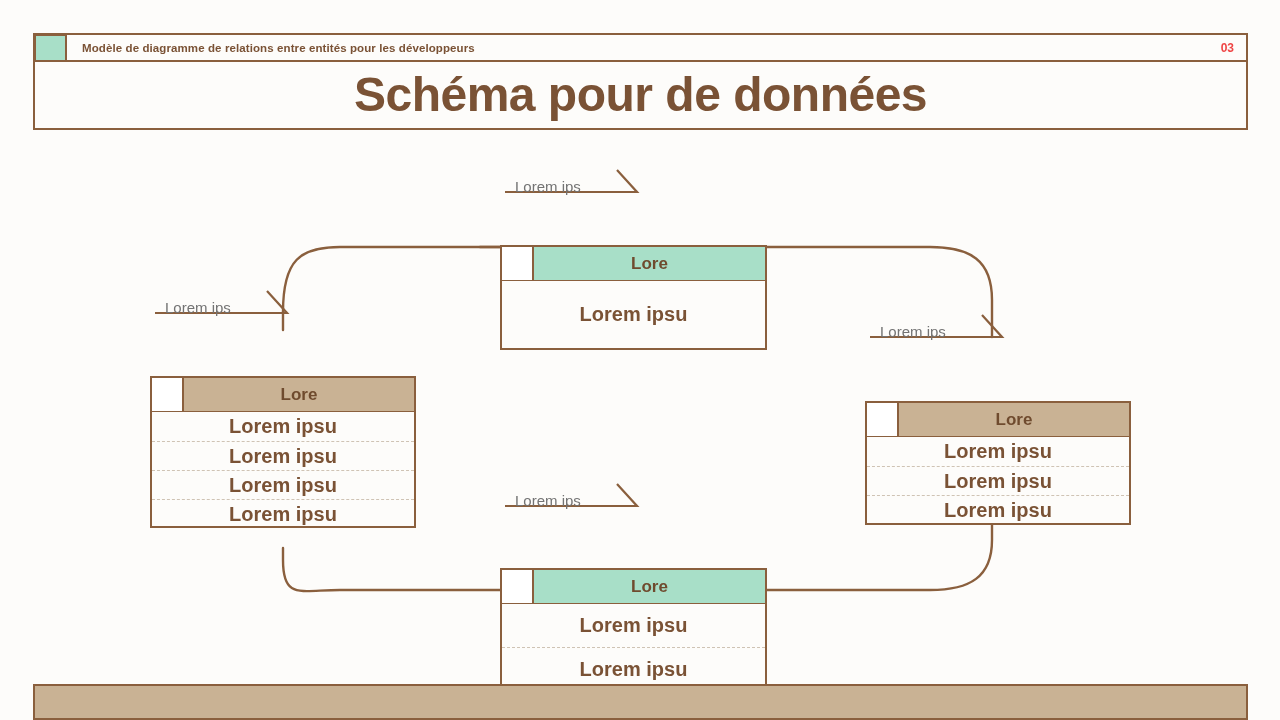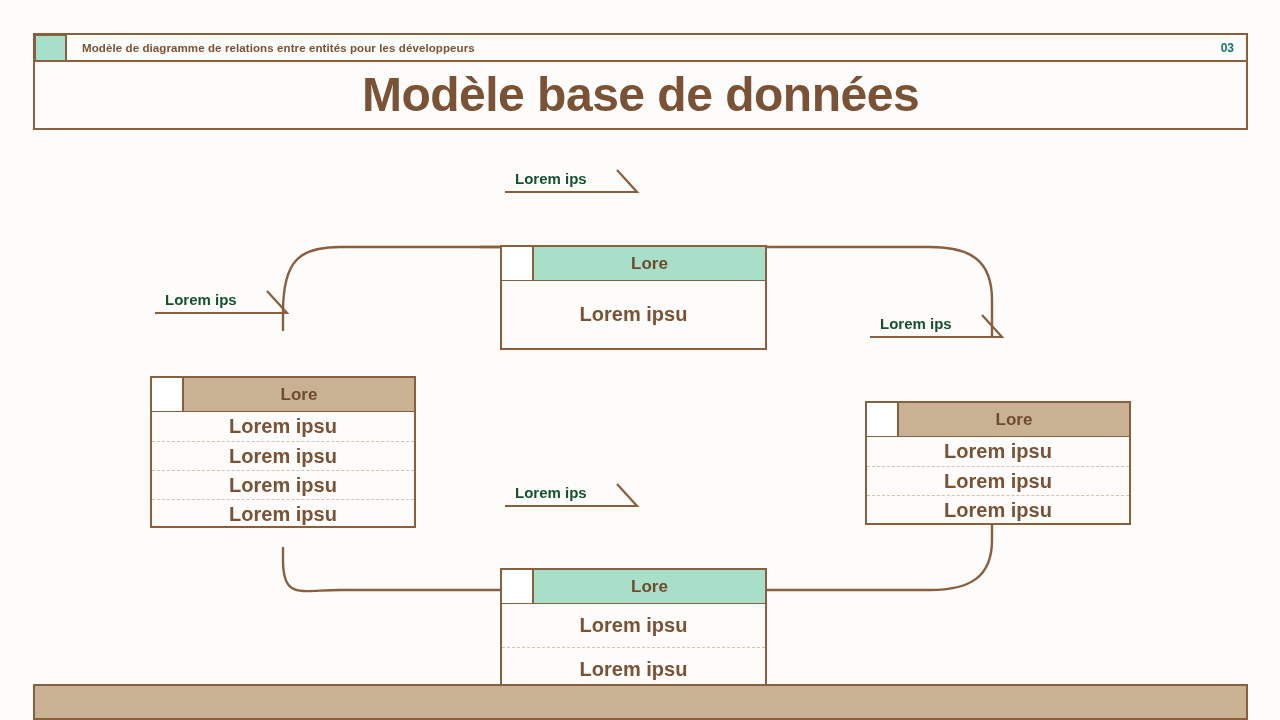--- a/index.html
+++ b/index.html
@@ -29,21 +29,21 @@
     box-sizing:border-box;
   }
   .header-subtitle{
     margin-left:47px;
     font-size:11.5px;font-weight:bold;
     color:#7a5235;letter-spacing:.1px;
     white-space:nowrap;
   }
   .header-page{
     position:absolute;right:12px;top:50%;transform:translateY(-50%);
-    font-size:12px;font-weight:bold;color:#0f766e;
+    font-size:12px;font-weight:bold;color:#ef4444;
   }
   .title-bar{
     position:relative;
     height:70px;margin-top:-2px;
     border:2px solid #8a5f3d;
     background:#fdfcfa;
     box-sizing:border-box;
     display:flex;align-items:center;justify-content:center;
   }
   .title-text{
@@ -51,22 +51,22 @@
     letter-spacing:-0.5px;line-height:1;
   }
 
   
   .canvas{position:absolute;left:0;top:140px;width:1280px;height:540px;}
   svg.links{position:absolute;left:0;top:0;width:1280px;height:540px;overflow:visible;}
 
   
   .tag{position:absolute;}
   .tag-text{
-    position:absolute;left:10px;bottom:8px;
-    font-size:15px;font-weight:bold;color:#14532d;
+    position:absolute;left:10px;bottom:0;
+    font-size:15px;font-weight:normal;color:#737373;
     white-space:nowrap;
   }
   .tag svg{position:absolute;left:0;top:0;overflow:visible;}
 
   
   .entity{
     position:absolute;
     border:2px solid #8a5f3d;
     background:#fdfcfa;
     box-sizing:border-box;
@@ -117,21 +117,21 @@
 
 <div class="slide">
 
   <div class="header-wrap">
     <div class="header-bar">
       <span class="accent-square"></span>
       <span class="header-subtitle">Modèle de diagramme de relations entre entités pour les développeurs</span>
       <span class="header-page">03</span>
     </div>
     <div class="title-bar">
-      <span class="title-text">Modèle base de données</span>
+      <span class="title-text">Schéma pour de données</span>
     </div>
   </div>
 
   <div class="canvas">
 
     <svg class="links" viewBox="0 0 1280 540">
       <g fill="none" stroke="#8a5f3d" stroke-width="2.4" stroke-linecap="round">
 
         <path d="M283 190 L283 172"></path>
 

